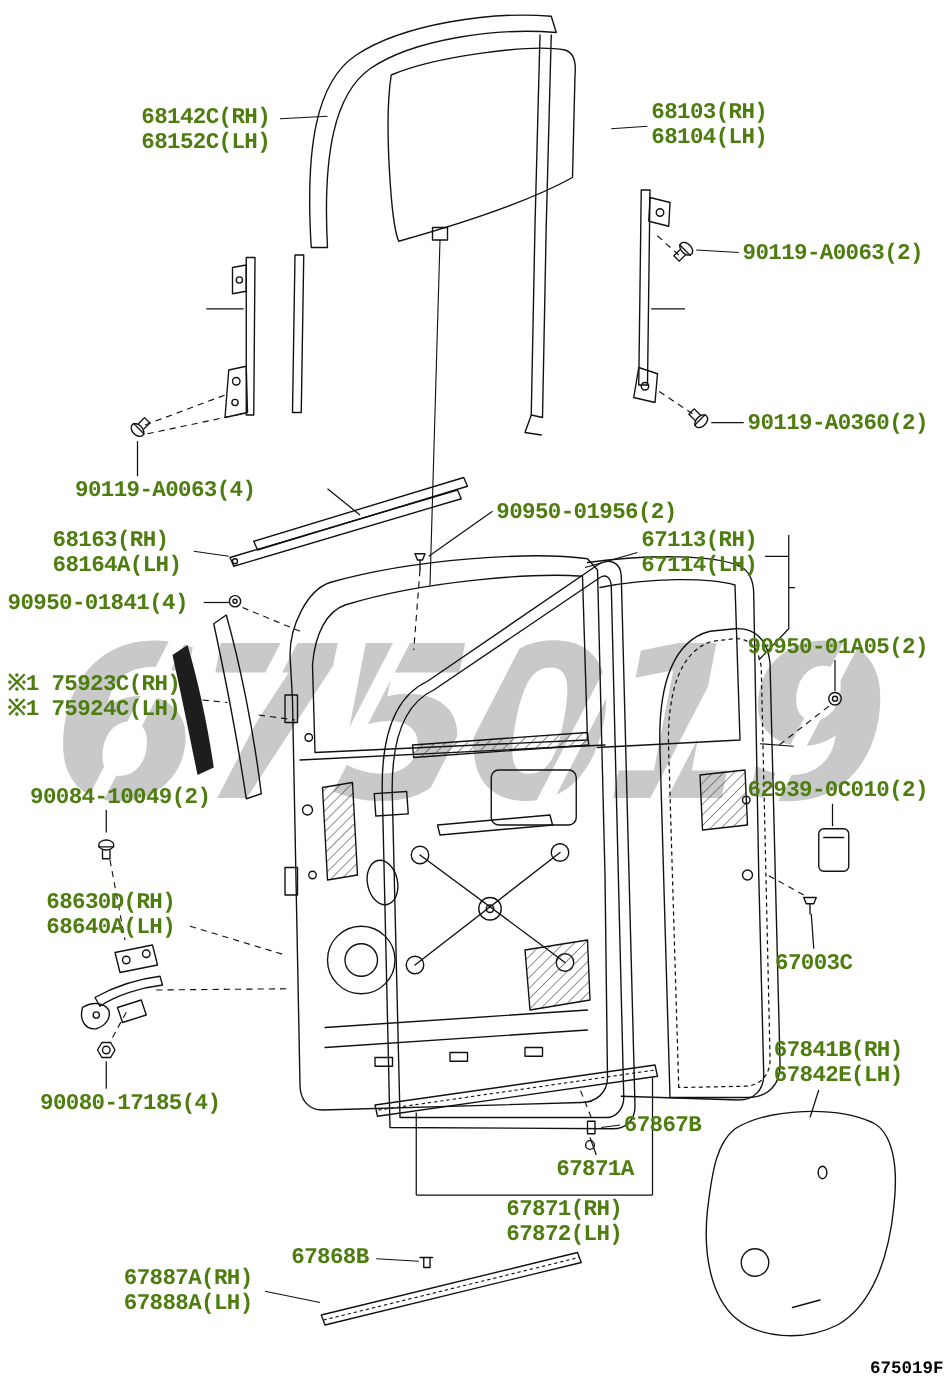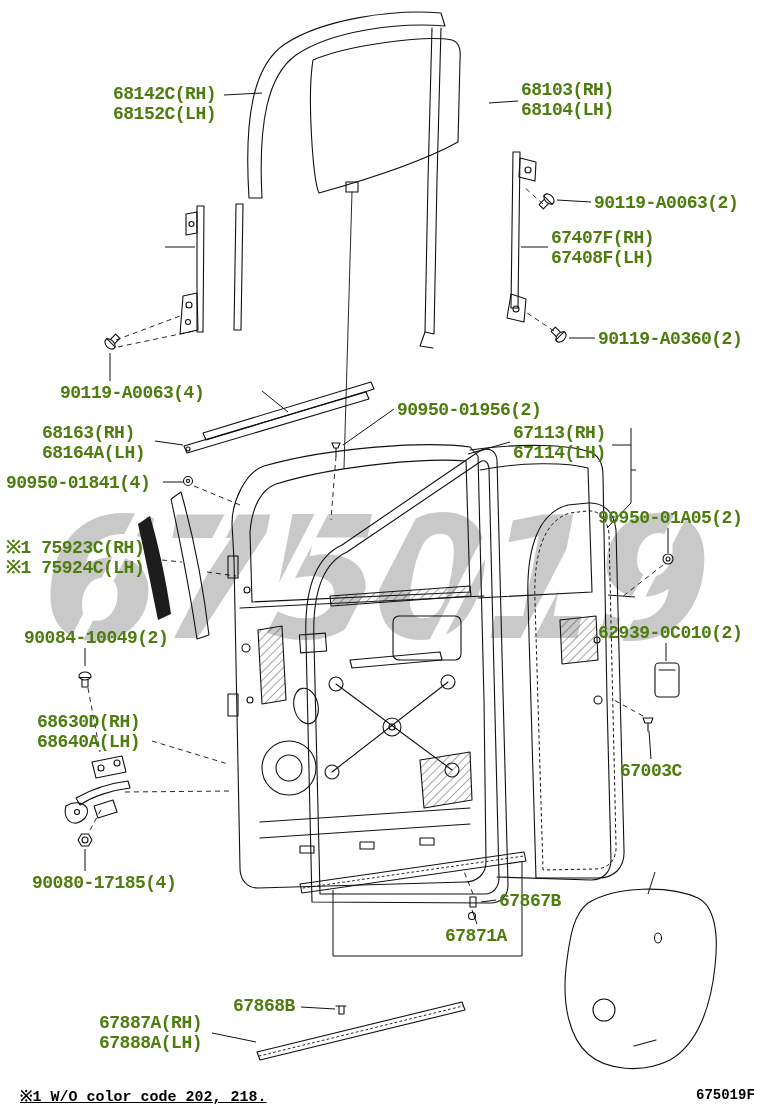--- a/index.html
+++ b/index.html
@@ -228,35 +228,35 @@
     <path d="M90,830 L102,808"></path>
     <path d="M162,560 L182,562 M207,572 L236,576"></path>
     <path d="M473,894 L463,869"></path>
     <path d="M152,741 L228,764"></path>
   </g>
 </svg>
 
 <div class="label" style="left:113px;top:84px"><span>68142C(RH)</span><span>68152C(LH)</span></div>
 <div class="label" style="left:521px;top:80px"><span>68103(RH)</span><span>68104(LH)</span></div>
 <div class="label" style="left:594px;top:193px"><span>90119-A0063(2)</span></div>
-<div class="label" style="left:551px;top:228px"><span>67407F(RH)</span><span>67408F(LH)</span></div>
 <div class="label" style="left:598px;top:329px"><span>90119-A0360(2)</span></div>
 <div class="label" style="left:60px;top:383px"><span>90119-A0063(4)</span></div>
 <div class="label" style="left:397px;top:400px"><span>90950-01956(2)</span></div>
 <div class="label" style="left:42px;top:423px"><span>68163(RH)</span><span>68164A(LH)</span></div>
 <div class="label" style="left:513px;top:423px"><span>67113(RH)</span><span>67114(LH)</span></div>
 <div class="label" style="left:6px;top:473px"><span>90950-01841(4)</span></div>
 <div class="label" style="left:598px;top:508px"><span>90950-01A05(2)</span></div>
 <div class="label" style="left:6px;top:538px"><span>※1 75923C(RH)</span><span>※1 75924C(LH)</span></div>
 <div class="label" style="left:598px;top:623px"><span>62939-0C010(2)</span></div>
 <div class="label" style="left:24px;top:628px"><span>90084-10049(2)</span></div>
 <div class="label" style="left:37px;top:712px"><span>68630D(RH)</span><span>68640A(LH)</span></div>
 <div class="label" style="left:620px;top:761px"><span>67003C</span></div>
 <div class="label" style="left:32px;top:873px"><span>90080-17185(4)</span></div>
+<div class="label" style="left:619px;top:831px"><span>67841B(RH)</span><span>67842E(LH)</span></div>
 <div class="label" style="left:499px;top:891px"><span>67867B</span></div>
 <div class="label" style="left:445px;top:926px"><span>67871A</span></div>
+<div class="label" style="left:405px;top:958px"><span>67871(RH)</span><span>67872(LH)</span></div>
 <div class="label" style="left:233px;top:996px"><span>67868B</span></div>
 <div class="label" style="left:99px;top:1013px"><span>67887A(RH)</span><span>67888A(LH)</span></div>
 
-<div class="footnote">※1 W/O color code 202, 218.</div>
 <div class="figcode">675019F</div>
 
 </div>
 
 </body></html>

